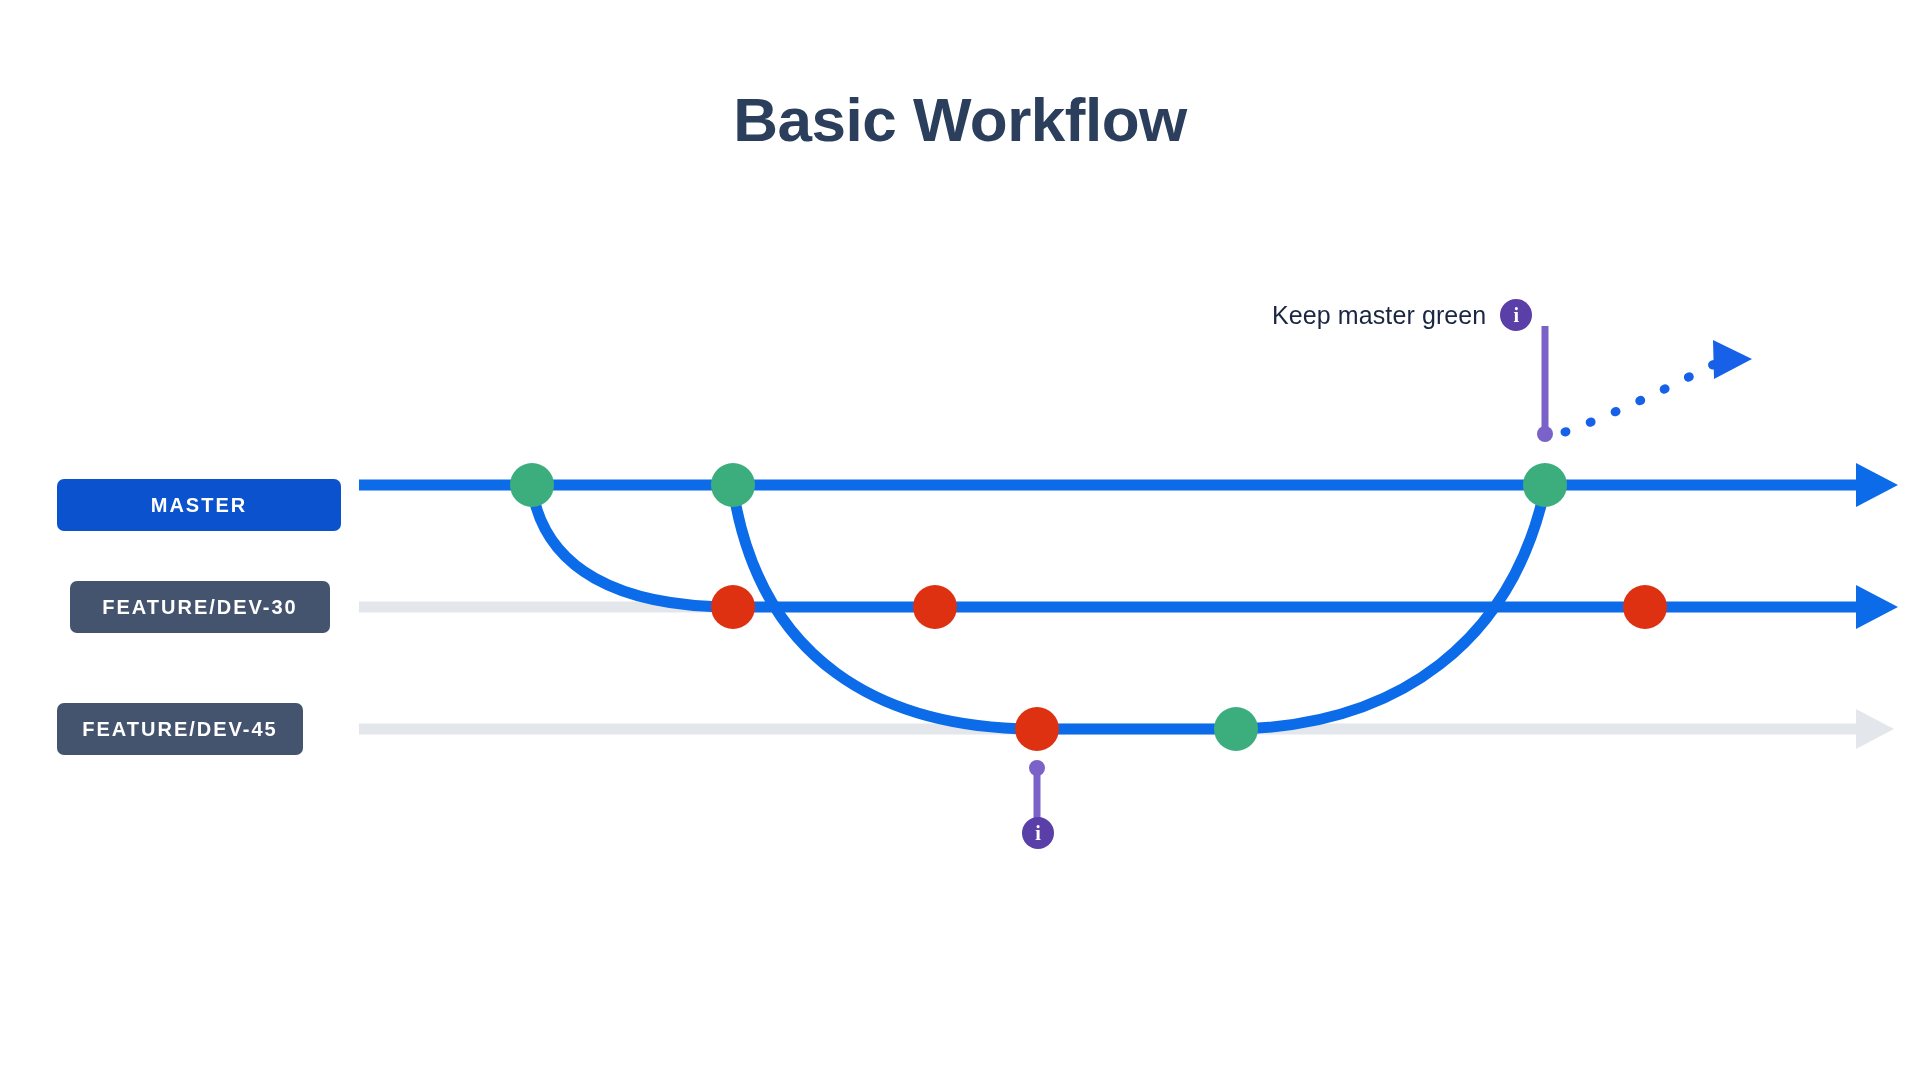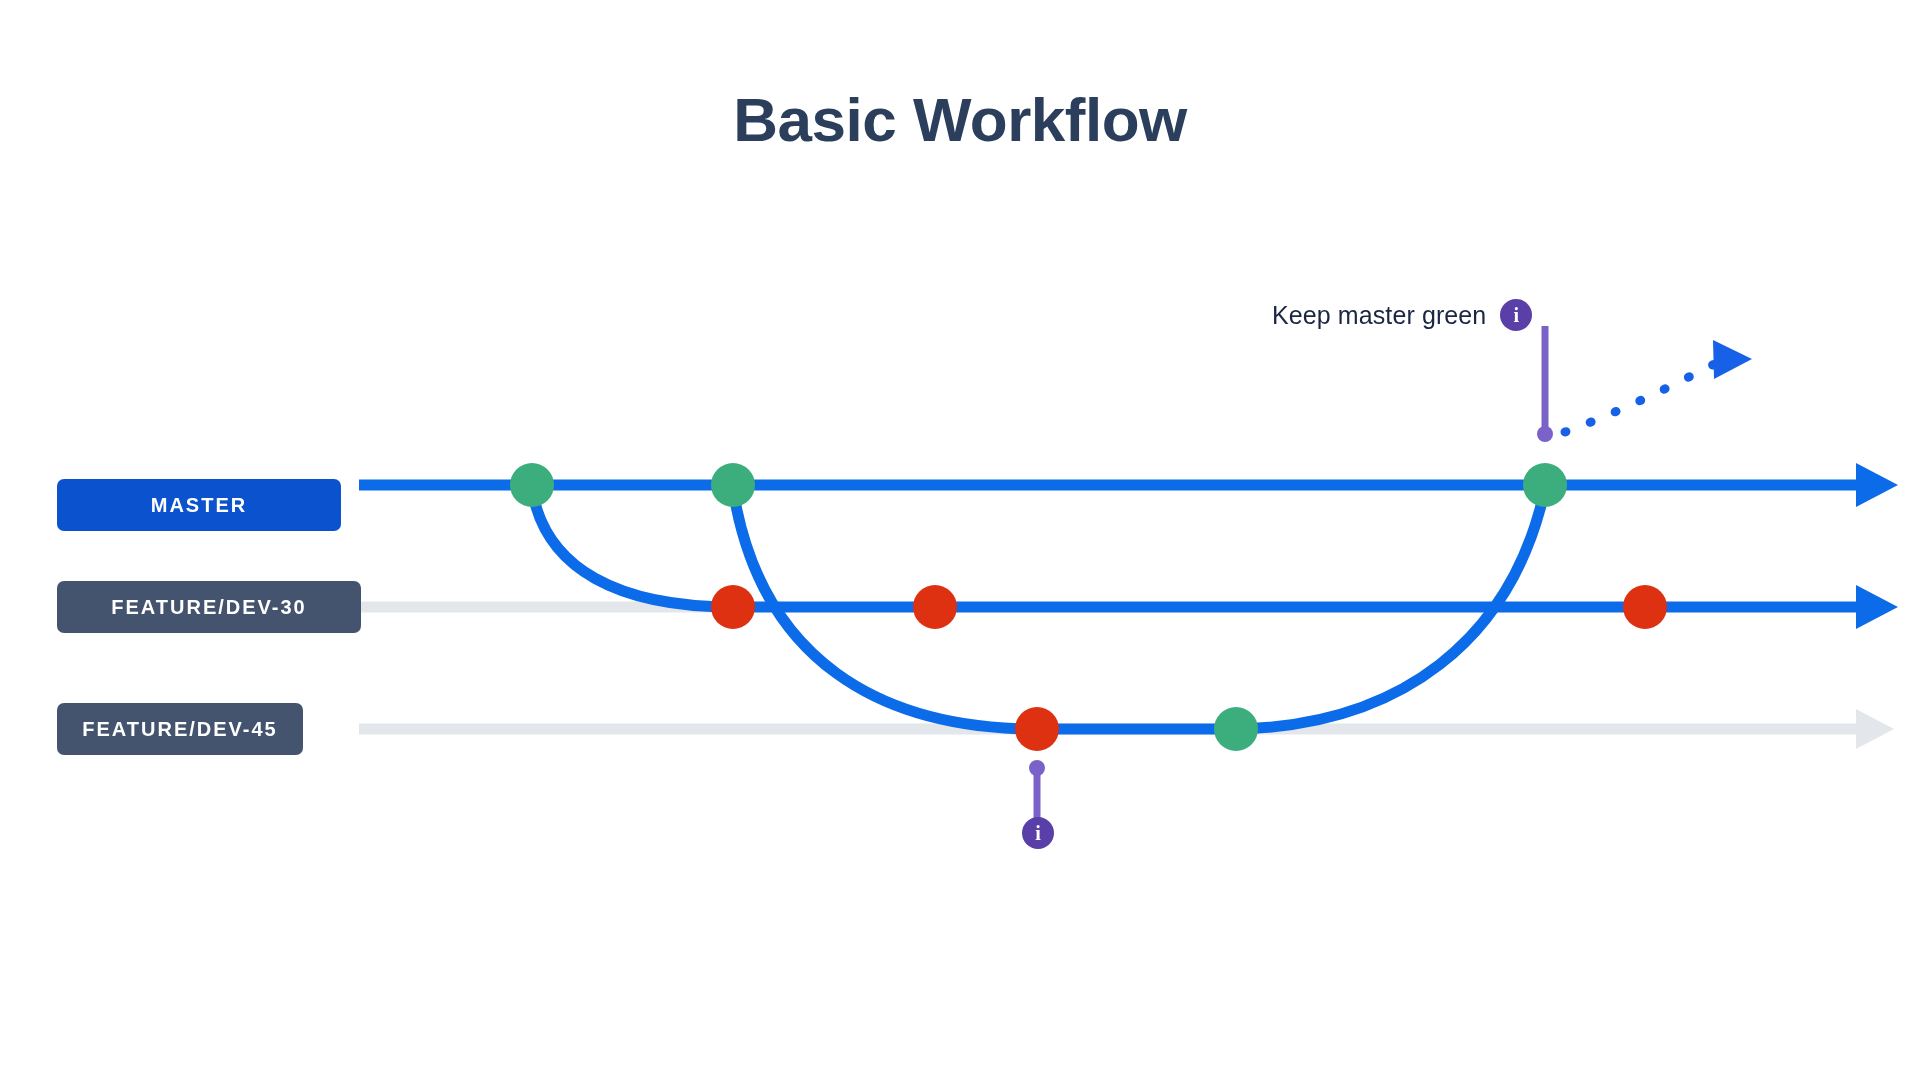--- a/index.html
+++ b/index.html
@@ -149,21 +149,21 @@
 
       <circle cx="1037" cy="729" r="22" fill="#dd3112"></circle>
       <circle cx="1236" cy="729" r="22" fill="#3cae7e"></circle>
     </g>
   </svg>
 
   <div class="branch-badge badge-master" style="left:57px; top:459px; width:284px;margin-top:20px;">
     <span>MASTER</span>
   </div>
 
-  <div class="branch-badge badge-feature" style="left:57px; top:581px; width:304px;">
+  <div class="branch-badge badge-feature" style="left:70px; top:581px; width:260px;">
     <span>FEATURE/DEV-30</span>
   </div>
 
   <div class="branch-badge badge-feature" style="left:57px; top:703px; width:246px;">
     <span>FEATURE/DEV-45</span>
   </div>
 
   <div class="annotation" style="left:1272px; top:292px;margin-top:7px;">
     <span class="annotation-label">Keep master green</span>
     <span class="info-badge">i</span>

